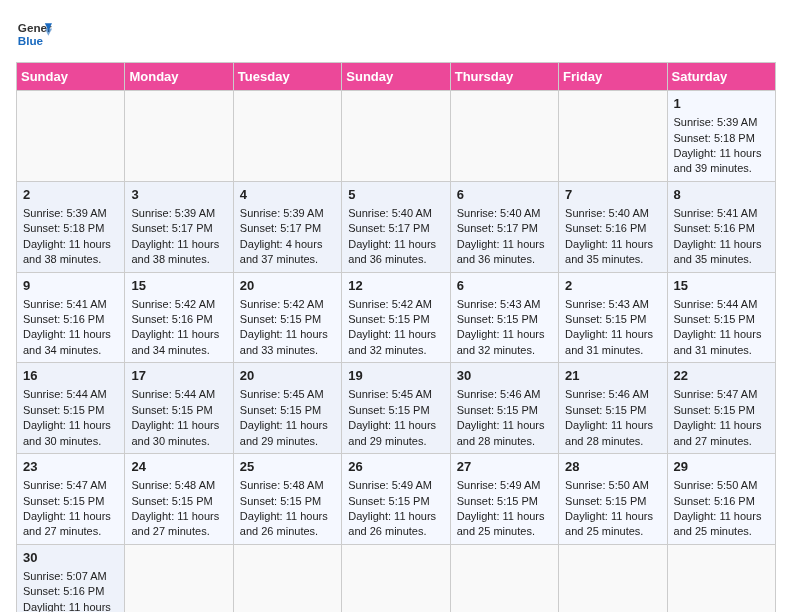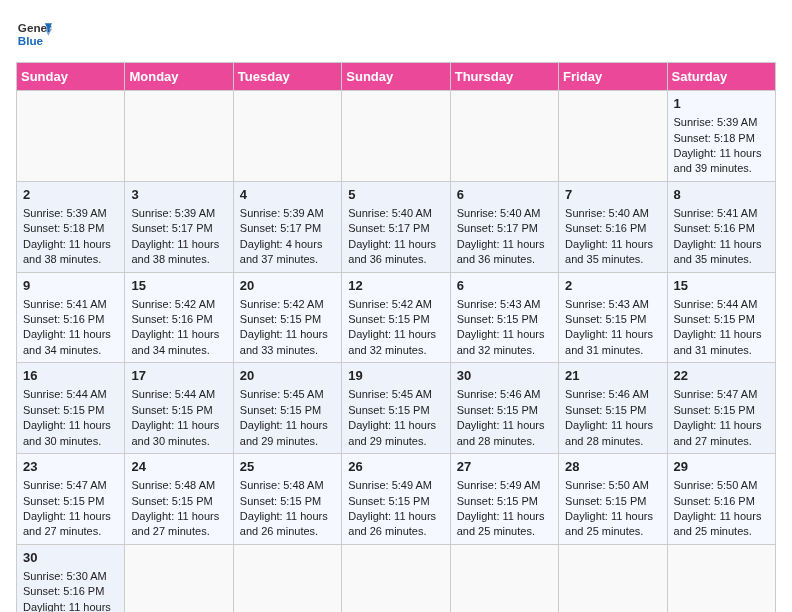--- a/index.html
+++ b/index.html
@@ -296,21 +296,21 @@
         <td>
           <span class="day-num">29</span>
           <span style="display: block;">Sunrise: 5:50 AM</span>
           <span style="display: block;">Sunset: 5:16 PM</span>
           <span style="display: block;">Daylight: 11 hours and 25 minutes.</span>
         </td>
       </tr>
       <tr>
         <td>
           <span class="day-num">30</span>
-          <span style="display: block;">Sunrise: 5:30 AM</span>
+          <span style="display: block;">Sunrise: 5:07 AM</span>
           <span style="display: block;">Sunset: 5:16 PM</span>
           <span style="display: block;">Daylight: 11 hours and 24 minutes.</span>
         </td>
         <td class="empty"></td>
         <td class="empty"></td>
         <td class="empty"></td>
         <td class="empty"></td>
         <td class="empty"></td>
         <td class="empty"></td>
       </tr>

